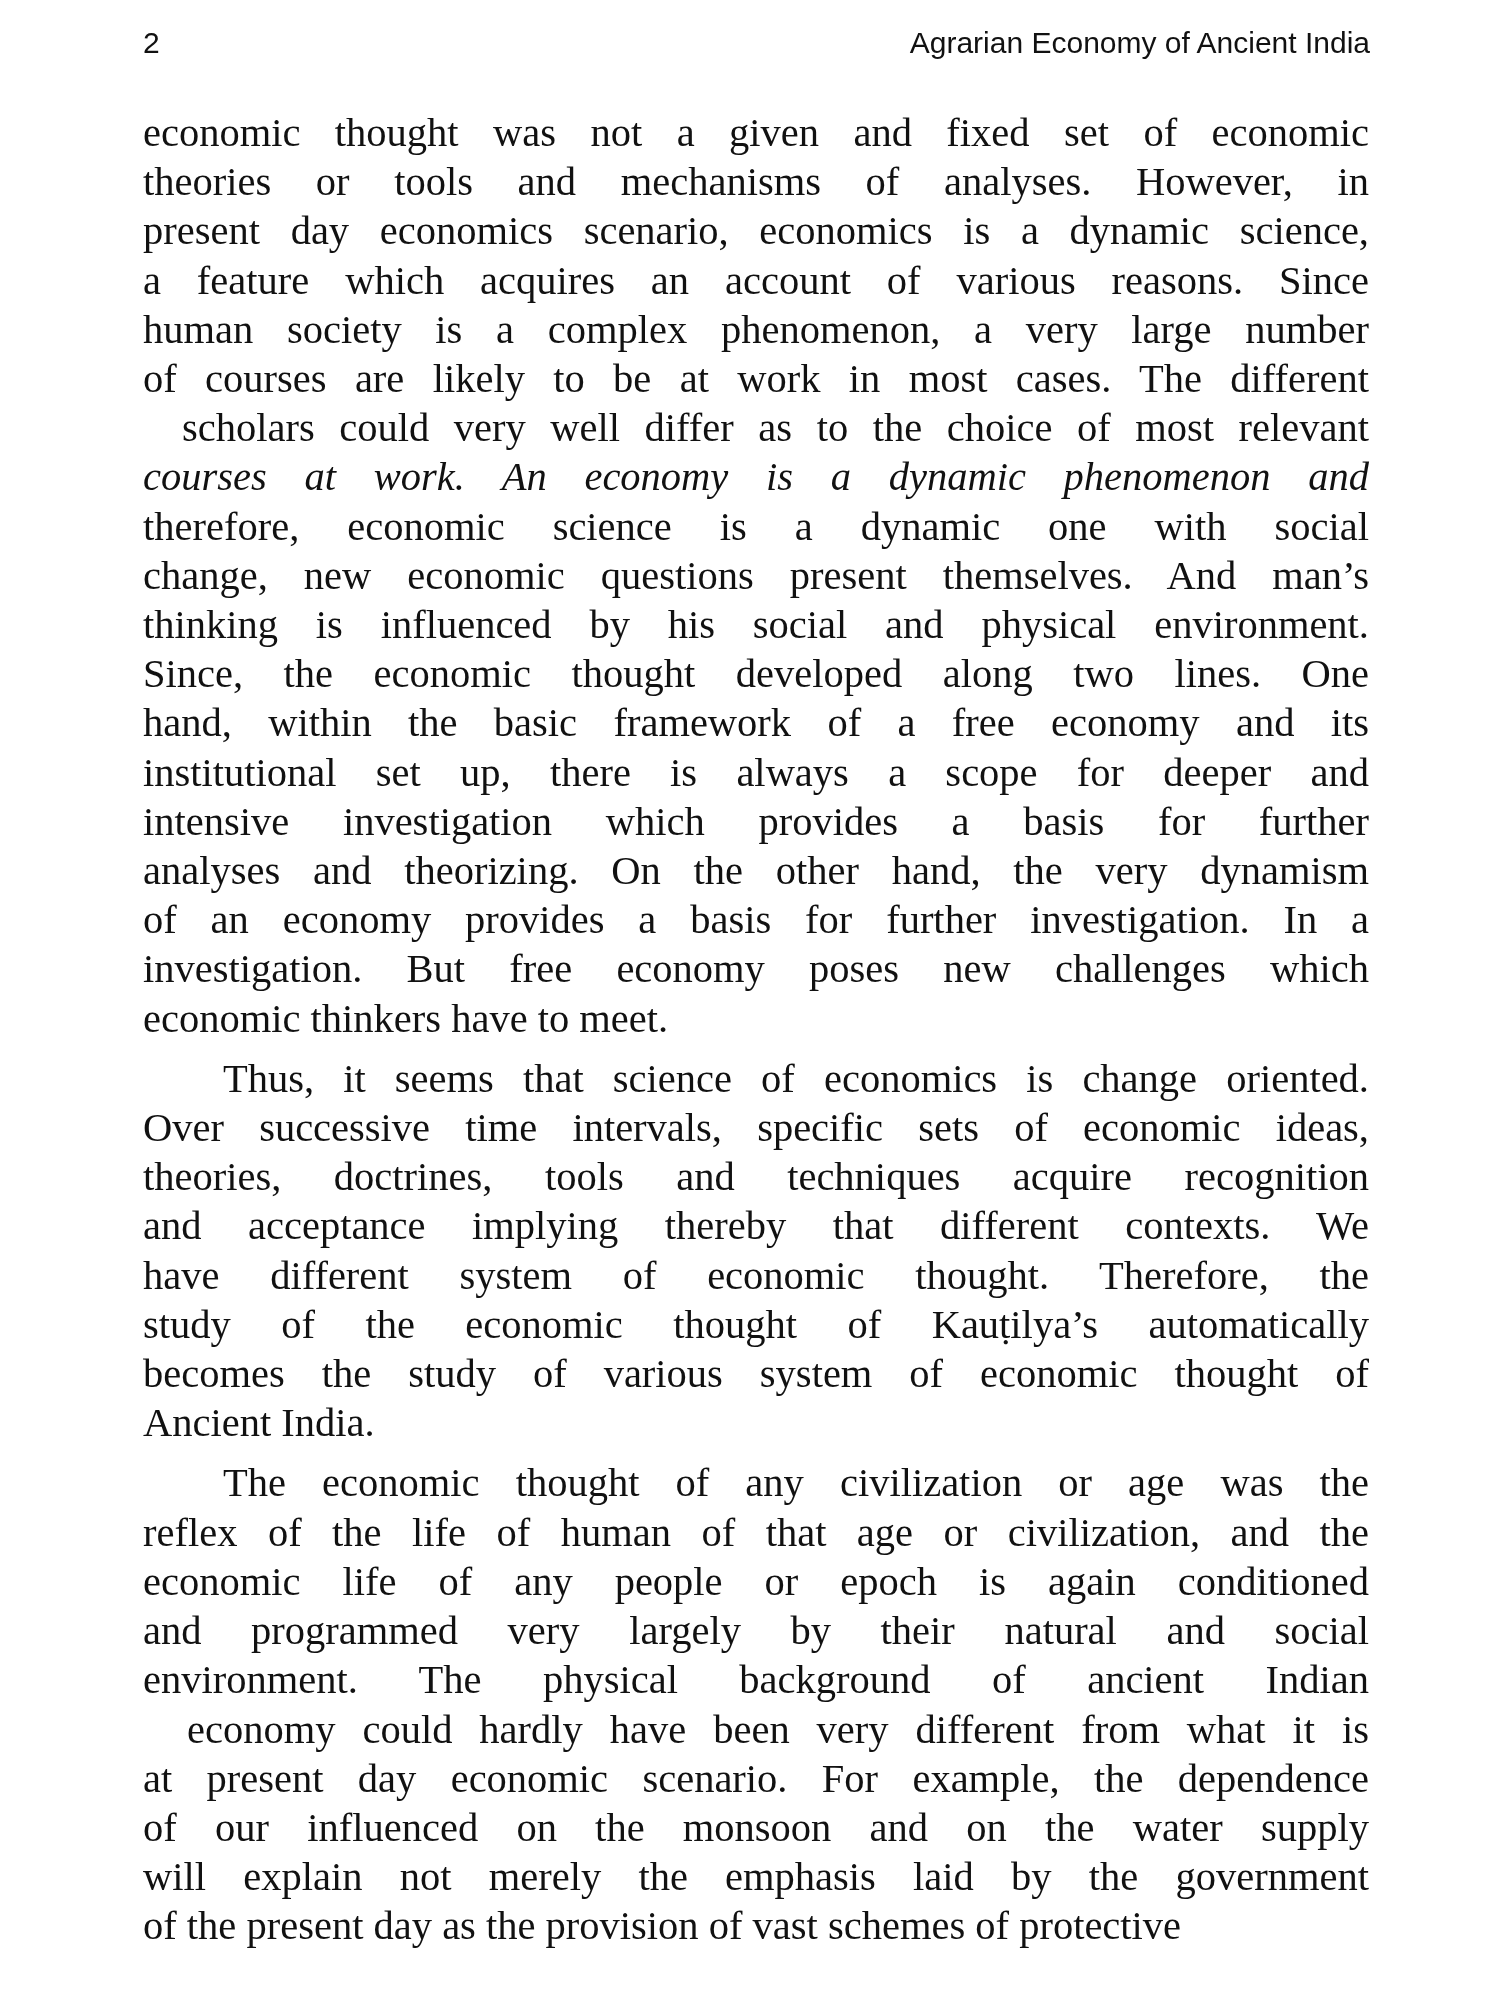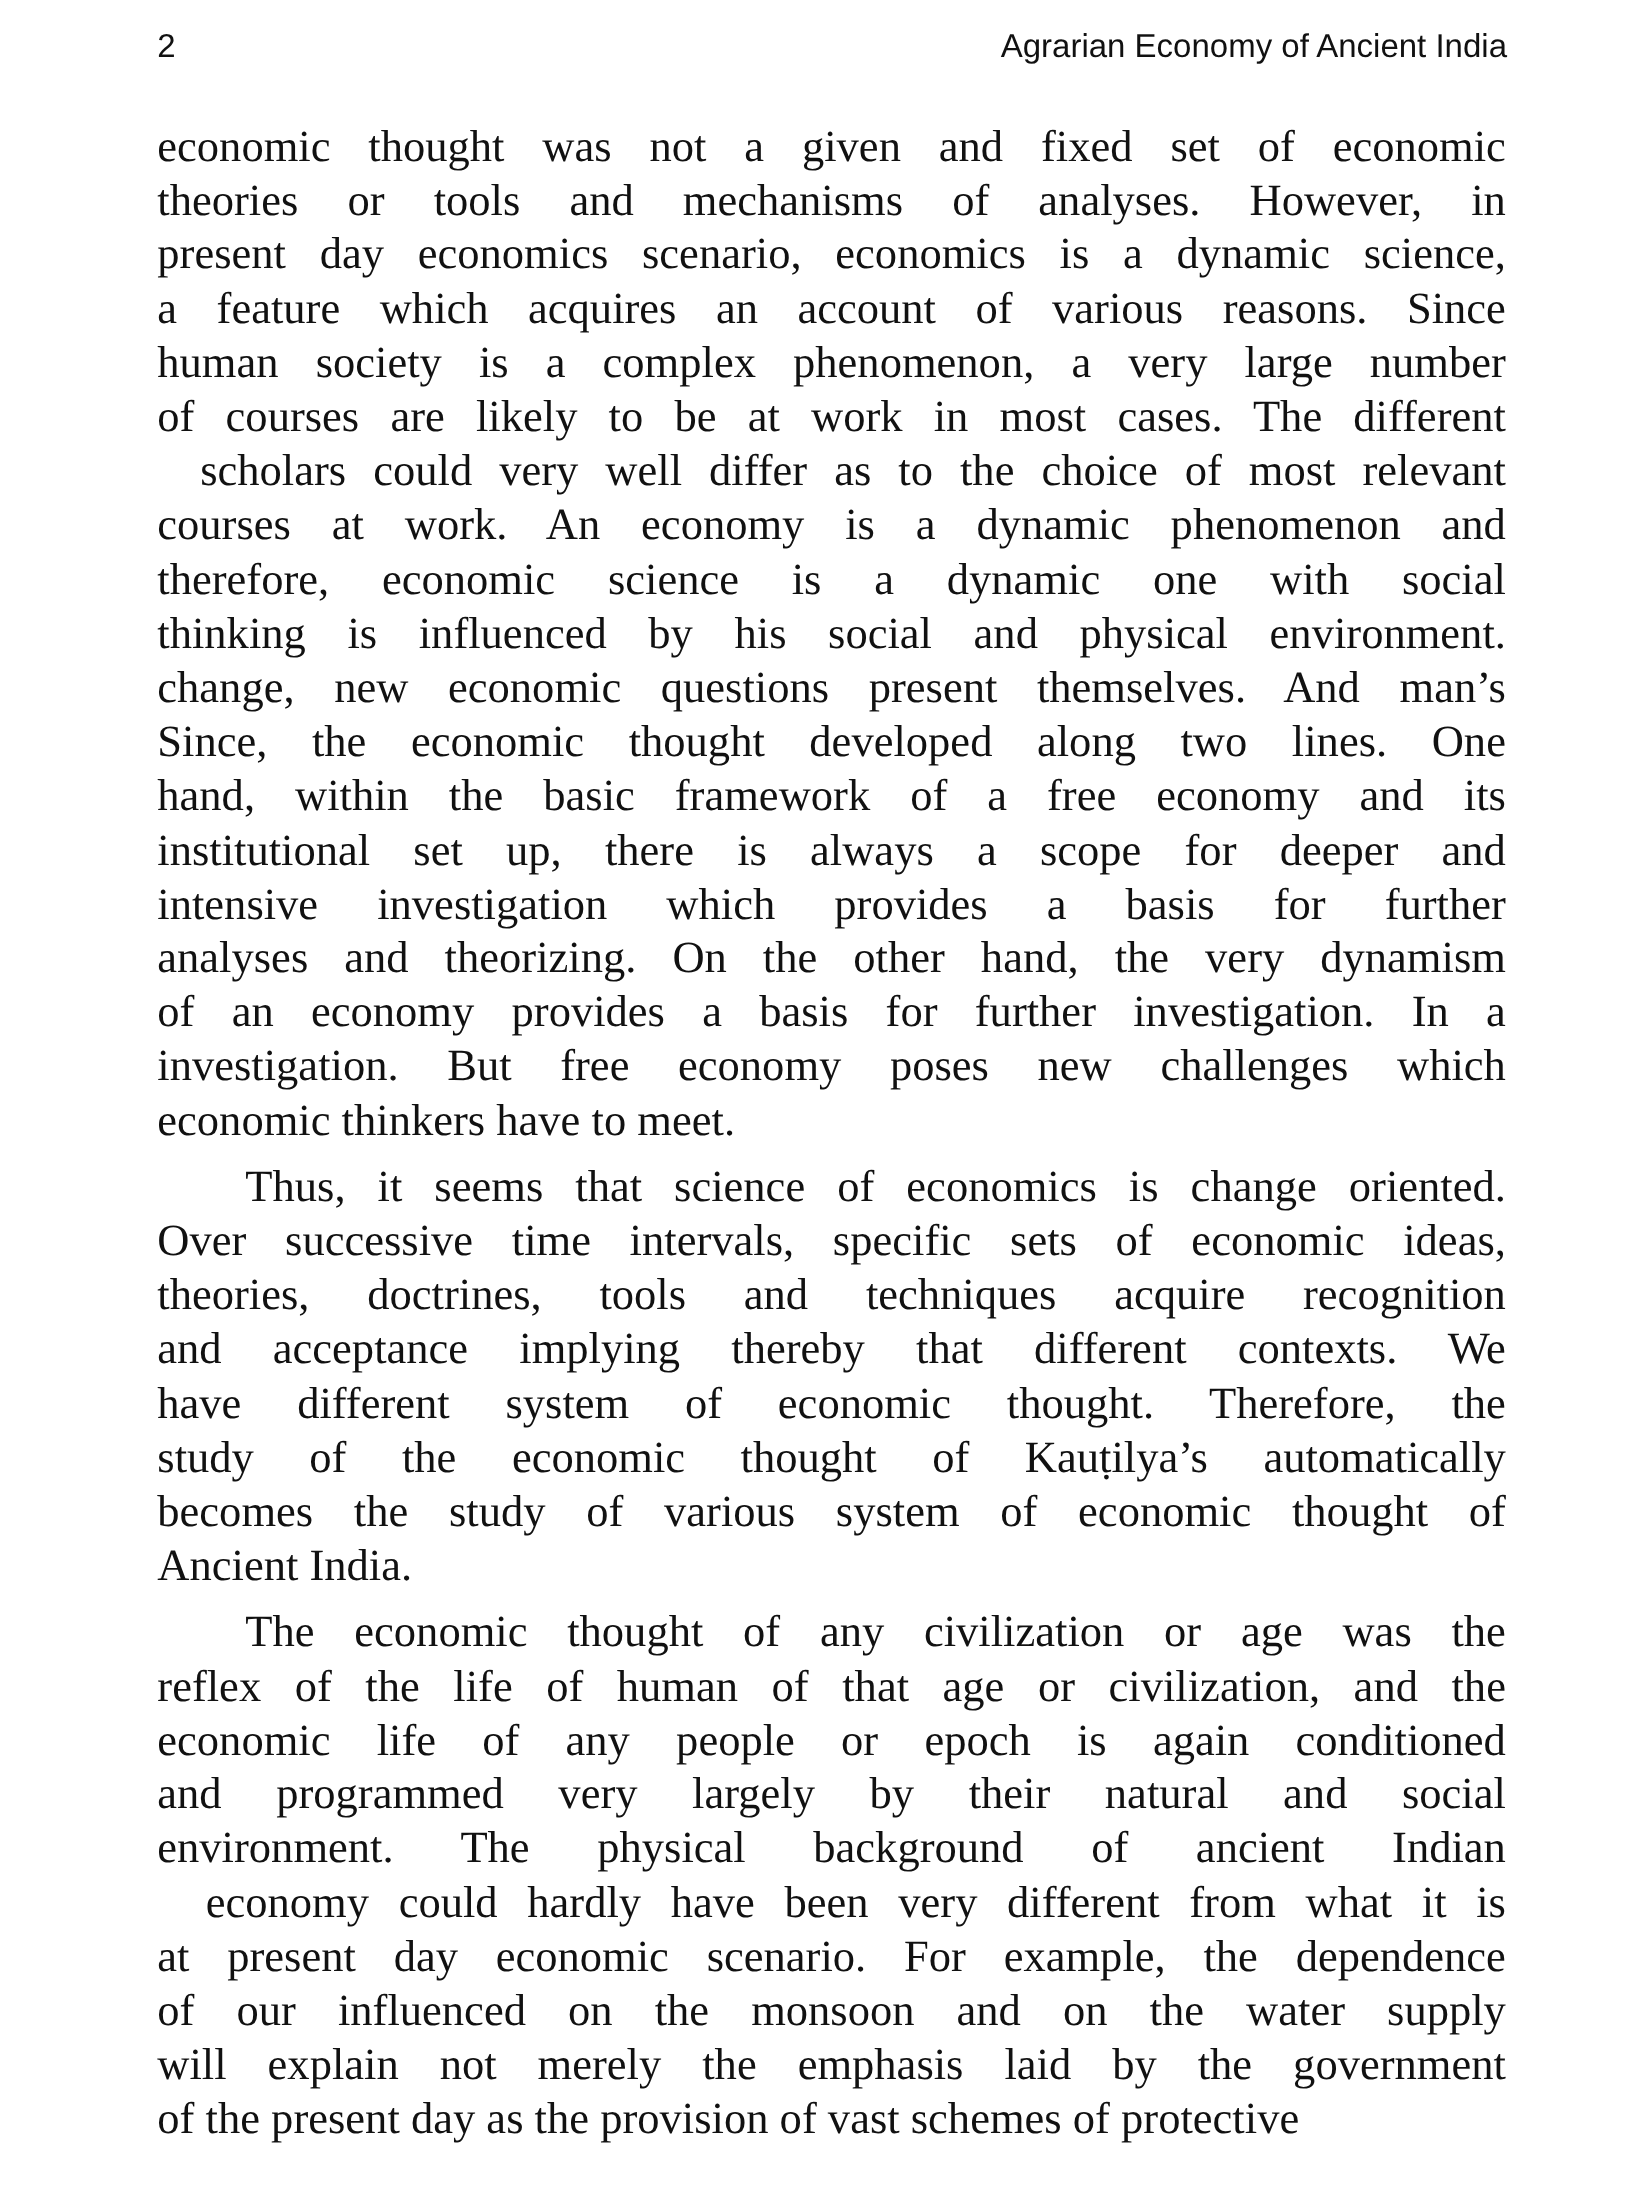--- a/index.html
+++ b/index.html
@@ -26,24 +26,24 @@
 
 <div class="body-text" id="body-text">
     <div class="para">
       <span class="line" style="display: block;"><span style="white-space: nowrap; word-spacing: 0px;">economic thought was not a given and fixed set of economic</span></span>
       <span class="line" style="display: block;"><span style="white-space: nowrap; word-spacing: 0px;">theories or tools and mechanisms of analyses. However, in</span></span>
       <span class="line" style="display: block;"><span style="white-space: nowrap; word-spacing: 0px;">present day economics scenario, economics is a dynamic science,</span></span>
       <span class="line" style="display: block;"><span style="white-space: nowrap; word-spacing: 0px;">a feature which acquires an account of various reasons. Since</span></span>
       <span class="line" style="display: block;"><span style="white-space: nowrap; word-spacing: 0px;">human society is a complex phenomenon, a very large number</span></span>
       <span class="line" style="display: block;"><span style="white-space: nowrap; word-spacing: 0px;">of courses are likely to be at work in most cases. The different</span></span>
       <span class="line" style="display: block;"><span style="white-space: nowrap; word-spacing: 0px; margin-left: 39px;">scholars could very well differ as to the choice of most relevant</span></span>
-      <span class="line" style="display: block;"><span style="white-space: nowrap; word-spacing: 0px;">courses at work. An economy is a dynamic phenomenon and</span></span>
+      <span class="line" style="display: block; font-style: italic;"><span style="white-space: nowrap; word-spacing: 0px;">courses at work. An economy is a dynamic phenomenon and</span></span>
       <span class="line" style="display: block;"><span style="white-space: nowrap; word-spacing: 0px;">therefore, economic science is a dynamic one with social</span></span>
+      <span class="line" style="display: block;"><span style="white-space: nowrap; word-spacing: 0px;">change, new economic questions present themselves. And man’s</span></span>
       <span class="line" style="display: block;"><span style="white-space: nowrap; word-spacing: 0px;">thinking is influenced by his social and physical environment.</span></span>
-      <span class="line" style="display: block;"><span style="white-space: nowrap; word-spacing: 0px;">change, new economic questions present themselves. And man’s</span></span>
       <span class="line" style="display: block;"><span style="white-space: nowrap; word-spacing: 0px;">Since, the economic thought developed along two lines. One</span></span>
       <span class="line" style="display: block;"><span style="white-space: nowrap; word-spacing: 0px;">hand, within the basic framework of a free economy and its</span></span>
       <span class="line" style="display: block;"><span style="white-space: nowrap; word-spacing: 0px;">institutional set up, there is always a scope for deeper and</span></span>
       <span class="line" style="display: block;"><span style="white-space: nowrap; word-spacing: 0px;">intensive investigation which provides a basis for further</span></span>
       <span class="line" style="display: block;"><span style="white-space: nowrap; word-spacing: 0px;">analyses and theorizing. On the other hand, the very dynamism</span></span>
       <span class="line" style="display: block;"><span style="white-space: nowrap; word-spacing: 0px;">of an economy provides a basis for further investigation. In a</span></span>
       <span class="line" style="display: block;"><span style="white-space: nowrap; word-spacing: 0px;">investigation. But free economy poses new challenges which</span></span>
       <span class="line last">economic thinkers have to meet.</span>
     </div>
     <div class="para">

